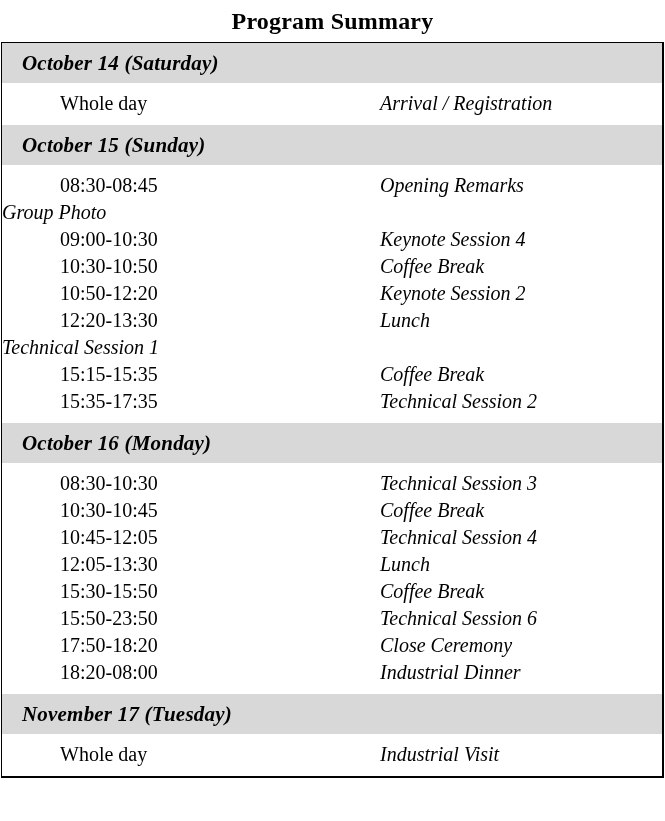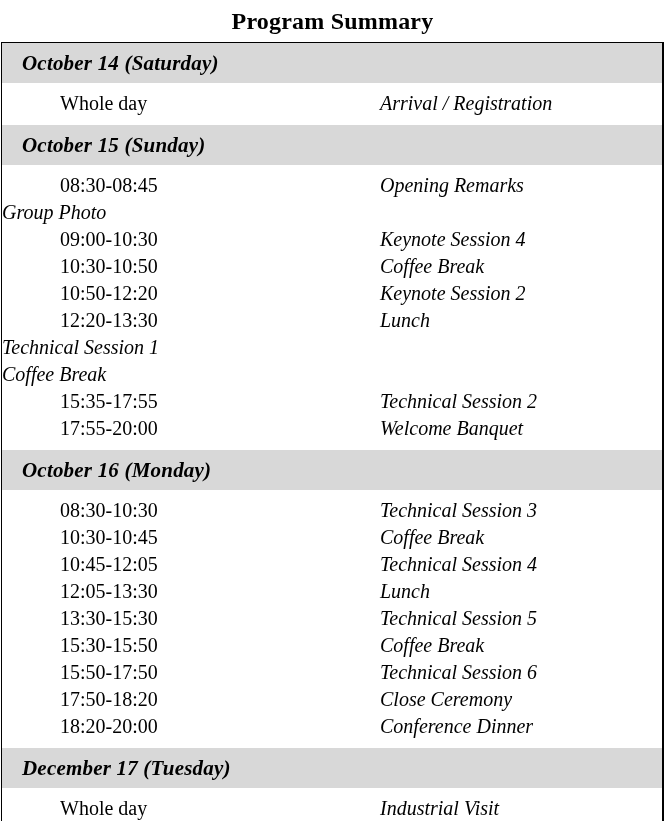--- a/index.html
+++ b/index.html
@@ -99,29 +99,26 @@
           <span class="event">Keynote Session 2</span>
         </div>
         <div class="row">
           <span class="time">12:20-13:30</span>
           <span class="event">Lunch</span>
         </div>
         <div class="row">
           <span class="event">Technical Session 1</span>
         </div>
         <div class="row">
+          <span class="time">15:15-15:35</span>
           <span class="event">Coffee Break</span>
         </div>
         <div class="row">
-          <span class="time">15:35-17:55</span>
+          <span class="time">15:35-17:35</span>
           <span class="event">Technical Session 2</span>
-        </div>
-        <div class="row">
-          <span class="time">17:55-20:00</span>
-          <span class="event">Welcome Banquet</span>
         </div>
       </div>
       <div class="section-header">October 16 (Monday)</div>
       <div class="rows">
         <div class="row">
           <span class="time">08:30-10:30</span>
           <span class="event">Technical Session 3</span>
         </div>
         <div class="row">
           <span class="time">10:30-10:45</span>
@@ -129,41 +126,37 @@
         </div>
         <div class="row">
           <span class="time">10:45-12:05</span>
           <span class="event">Technical Session 4</span>
         </div>
         <div class="row">
           <span class="time">12:05-13:30</span>
           <span class="event">Lunch</span>
         </div>
         <div class="row">
-          <span class="time">13:30-15:30</span>
-          <span class="event">Technical Session 5</span>
-        </div>
-        <div class="row">
           <span class="time">15:30-15:50</span>
           <span class="event">Coffee Break</span>
         </div>
         <div class="row">
-          <span class="time">15:50-17:50</span>
+          <span class="time">15:50-23:50</span>
           <span class="event">Technical Session 6</span>
         </div>
         <div class="row">
           <span class="time">17:50-18:20</span>
           <span class="event">Close Ceremony</span>
         </div>
         <div class="row">
-          <span class="time">18:20-20:00</span>
-          <span class="event">Conference Dinner</span>
+          <span class="time">18:20-08:00</span>
+          <span class="event">Industrial Dinner</span>
         </div>
       </div>
-      <div class="section-header">December 17 (Tuesday)</div>
+      <div class="section-header">November 17 (Tuesday)</div>
       <div class="rows">
         <div class="row">
           <span class="time">Whole day</span>
           <span class="event">Industrial Visit</span>
         </div>
       </div>
     </div>
 </div>
 
 </body></html>

